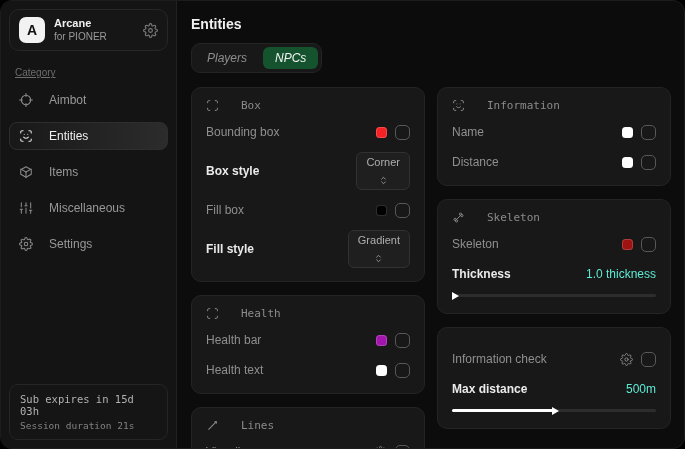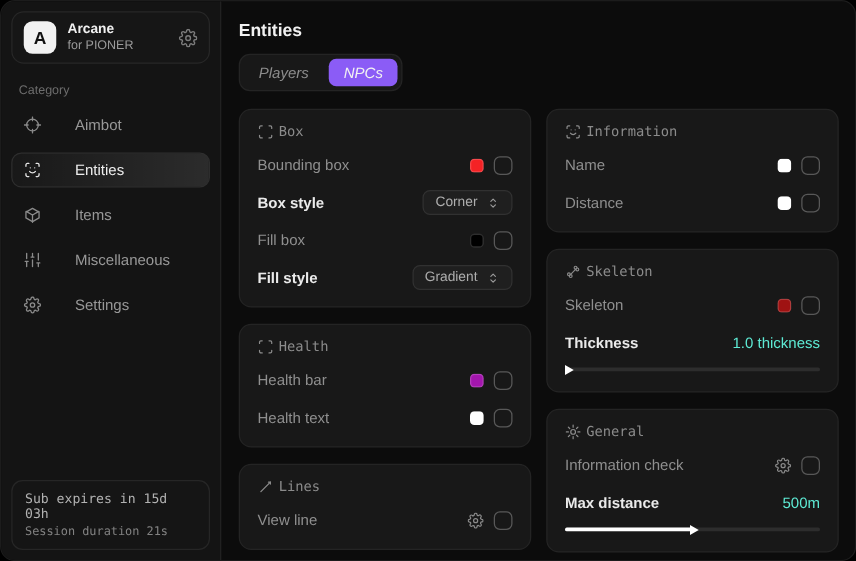--- a/index.html
+++ b/index.html
@@ -7,49 +7,49 @@
   .window { position:absolute; inset:0; border-radius:12px; overflow:hidden; display:flex; background:#0c0c0c; border:1px solid #1c1c1c; }
 
   
   .sidebar { width:176px; background:#141414; border-right:1px solid #212121; display:flex; flex-direction:column; padding:8px; }
   .brand { border:1px solid #272727; border-radius:10px; padding:7px 9px; display:flex; align-items:center; gap:9px; background:#161616; }
   .logo { width:26px; height:26px; background:#f2f2f2; border-radius:7px; color:#111; font-weight:bold; font-size:14px; display:flex; align-items:center; justify-content:center; }
   .brand-text { display:flex; flex-direction:column; line-height:1.25; }
   .brand-name { font-size:11px; font-weight:bold; color:#f0f0f0; }
   .brand-sub { font-size:10px; color:#9a9a9a; }
   .brand-gear { margin-left:auto; color:#7c7c7c; display:flex; cursor:pointer; }
-  .cat-label { font-size:10px; color:#6d6d6d; margin:16px 6px 8px; }
-  .nav-item { display:flex; align-items:center; gap:27px; height:28px; padding:0 9px; margin-bottom:8px; border-radius:8px; color:#989898; font-size:12px; cursor:pointer; border:1px solid transparent; }
+  .cat-label { font-size:10px; color:#6d6d6d; margin:16px 6px 8px;text-decoration:underline; }
+  .nav-item { display:flex; align-items:center; gap:16px; height:28px; padding:0 9px; margin-bottom:8px; border-radius:8px; color:#989898; font-size:12px; cursor:pointer; border:1px solid transparent; }
   .nav-item .nicon { display:flex; color:#8b8b8b; }
   .nav-item.active { border:1px solid #2e2e2e; color:#ededed; background:linear-gradient(90deg, rgba(255,255,255,0.02), rgba(255,255,255,0.10)); }
   .nav-item.active .nicon { color:#e6e6e6; }
   .side-spacer { flex:1; }
   .side-footer { border:1px solid #262626; border-radius:9px; padding:8px 10px; background:#151515; }
   .sf1 { font-family:"DejaVu Sans Mono","Liberation Mono",monospace; font-size:10.5px; color:#b2b2b2; margin-bottom:3px; }
   .sf2 { font-family:"DejaVu Sans Mono","Liberation Mono",monospace; font-size:9.5px; color:#828282; }
 
   
   .main { flex:1; padding:15px 13px 10px 14px; overflow:hidden; }
   .page-title { font-size:14px; font-weight:bold; color:#f1f1f1; }
   .tabs { display:inline-flex; background:#181818; border:1px solid #242424; border-radius:9px; padding:3px; gap:4px; margin-top:11px;font-style:italic; }
   .tab { padding:4px 12px; font-size:12px; color:#8d8d8d; border-radius:6px; cursor:pointer; }
-  .tab.active { background:#8b5cf6; color:#f2f2f2; }
+  .tab.active { background:#14532d; color:#f2f2f2; }
 
   .grid { display:grid; grid-template-columns:1fr 1fr; gap:12px; margin-top:14px; align-items:start; }
   .col { display:flex; flex-direction:column; gap:13px; }
   .card { background:#181818; border:1px solid #242424; border-radius:10px; padding:11px 14px 13px; }
-  .card-head { display:flex; align-items:center; gap:4px; color:#8b8b8b; font-family:"DejaVu Sans Mono","Liberation Mono",monospace; font-size:11px; }
+  .card-head { display:flex; align-items:center; gap:22px; color:#8b8b8b; font-family:"DejaVu Sans Mono","Liberation Mono",monospace; font-size:11px; }
   .card-head .cicon { display:flex; color:#8b8b8b; }
   .row { display:flex; align-items:center; justify-content:space-between; margin-top:10px; min-height:20px;text-align:right; }
   .lbl { font-size:12px; color:#8f8f8f; }
   .lbl.hi { color:#eaeaea; font-weight:600; }
   .ctrl { display:flex; align-items:center; gap:8px; }
   .sw { width:11px; height:11px; border-radius:3.5px; border:1px solid rgba(255,255,255,0.18); cursor:pointer; }
   .cb { width:15px; height:15px; border:1.5px solid #585858; border-radius:5px; background:transparent; cursor:pointer; }
-  .dd { display:inline-flex; align-items:center; gap:7px; background:#1f1f1f; border:1px solid #313131; border-radius:6px; padding:3px 9px; color:#aeaeae; font-size:11px; cursor:pointer; }
+  .dd { display:inline-flex; align-items:center; gap:7px; background:#1f1f1f; border:1px solid #313131; border-radius:6px; padding:3px 9px; color:#aeaeae; font-size:11px; cursor:pointer;flex-direction:column; }
   .dd .dicon { display:flex; color:#9a9a9a; }
   .mini-gear { display:flex; color:#8a8a8a; cursor:pointer; }
   .val { font-size:12px; color:#5eead4; }
   .slider { position:relative; height:9px; margin-top:7px; cursor:pointer; }
   .slider-track { position:absolute; top:3px; left:0; right:0; height:3px; background:#2d2d2d; border-radius:2px; }
   .slider-fill { position:absolute; top:3px; left:0; height:3px; background:#fff; border-radius:2px; }
   .slider-thumb { position:absolute; top:50%; transform:translateY(-50%); width:0; height:0; border-left:7px solid #fff; border-top:4px solid transparent; border-bottom:4px solid transparent; }
   svg { display:block; }
 </style>
 </head>
@@ -332,28 +332,20 @@
             <span class="val">1.0 thickness</span>
           </div>
           <div class="slider">
             <span class="slider-track"></span>
             <span class="slider-fill" style="width: 1%;"></span>
             <span class="slider-thumb" style="left: calc(1% - 2px);"></span>
           </div>
         </div>
 
         <div class="card">
-          <div class="card-head">
-            <span class="cicon">
-                <svg width="13" height="13" viewBox="0 0 24 24">
-                  <use href="#i-sun"></use>
-                </svg>
-              </span>
-            <span>General</span>
-          </div>
           <div class="row">
             <span class="lbl">Information check</span>
             <span class="ctrl">
               <span class="mini-gear">
                   <svg width="13" height="13" viewBox="0 0 24 24">
                     <use href="#i-gear"></use>
                   </svg>
                 </span>
               <span class="cb"></span>
             </span>

